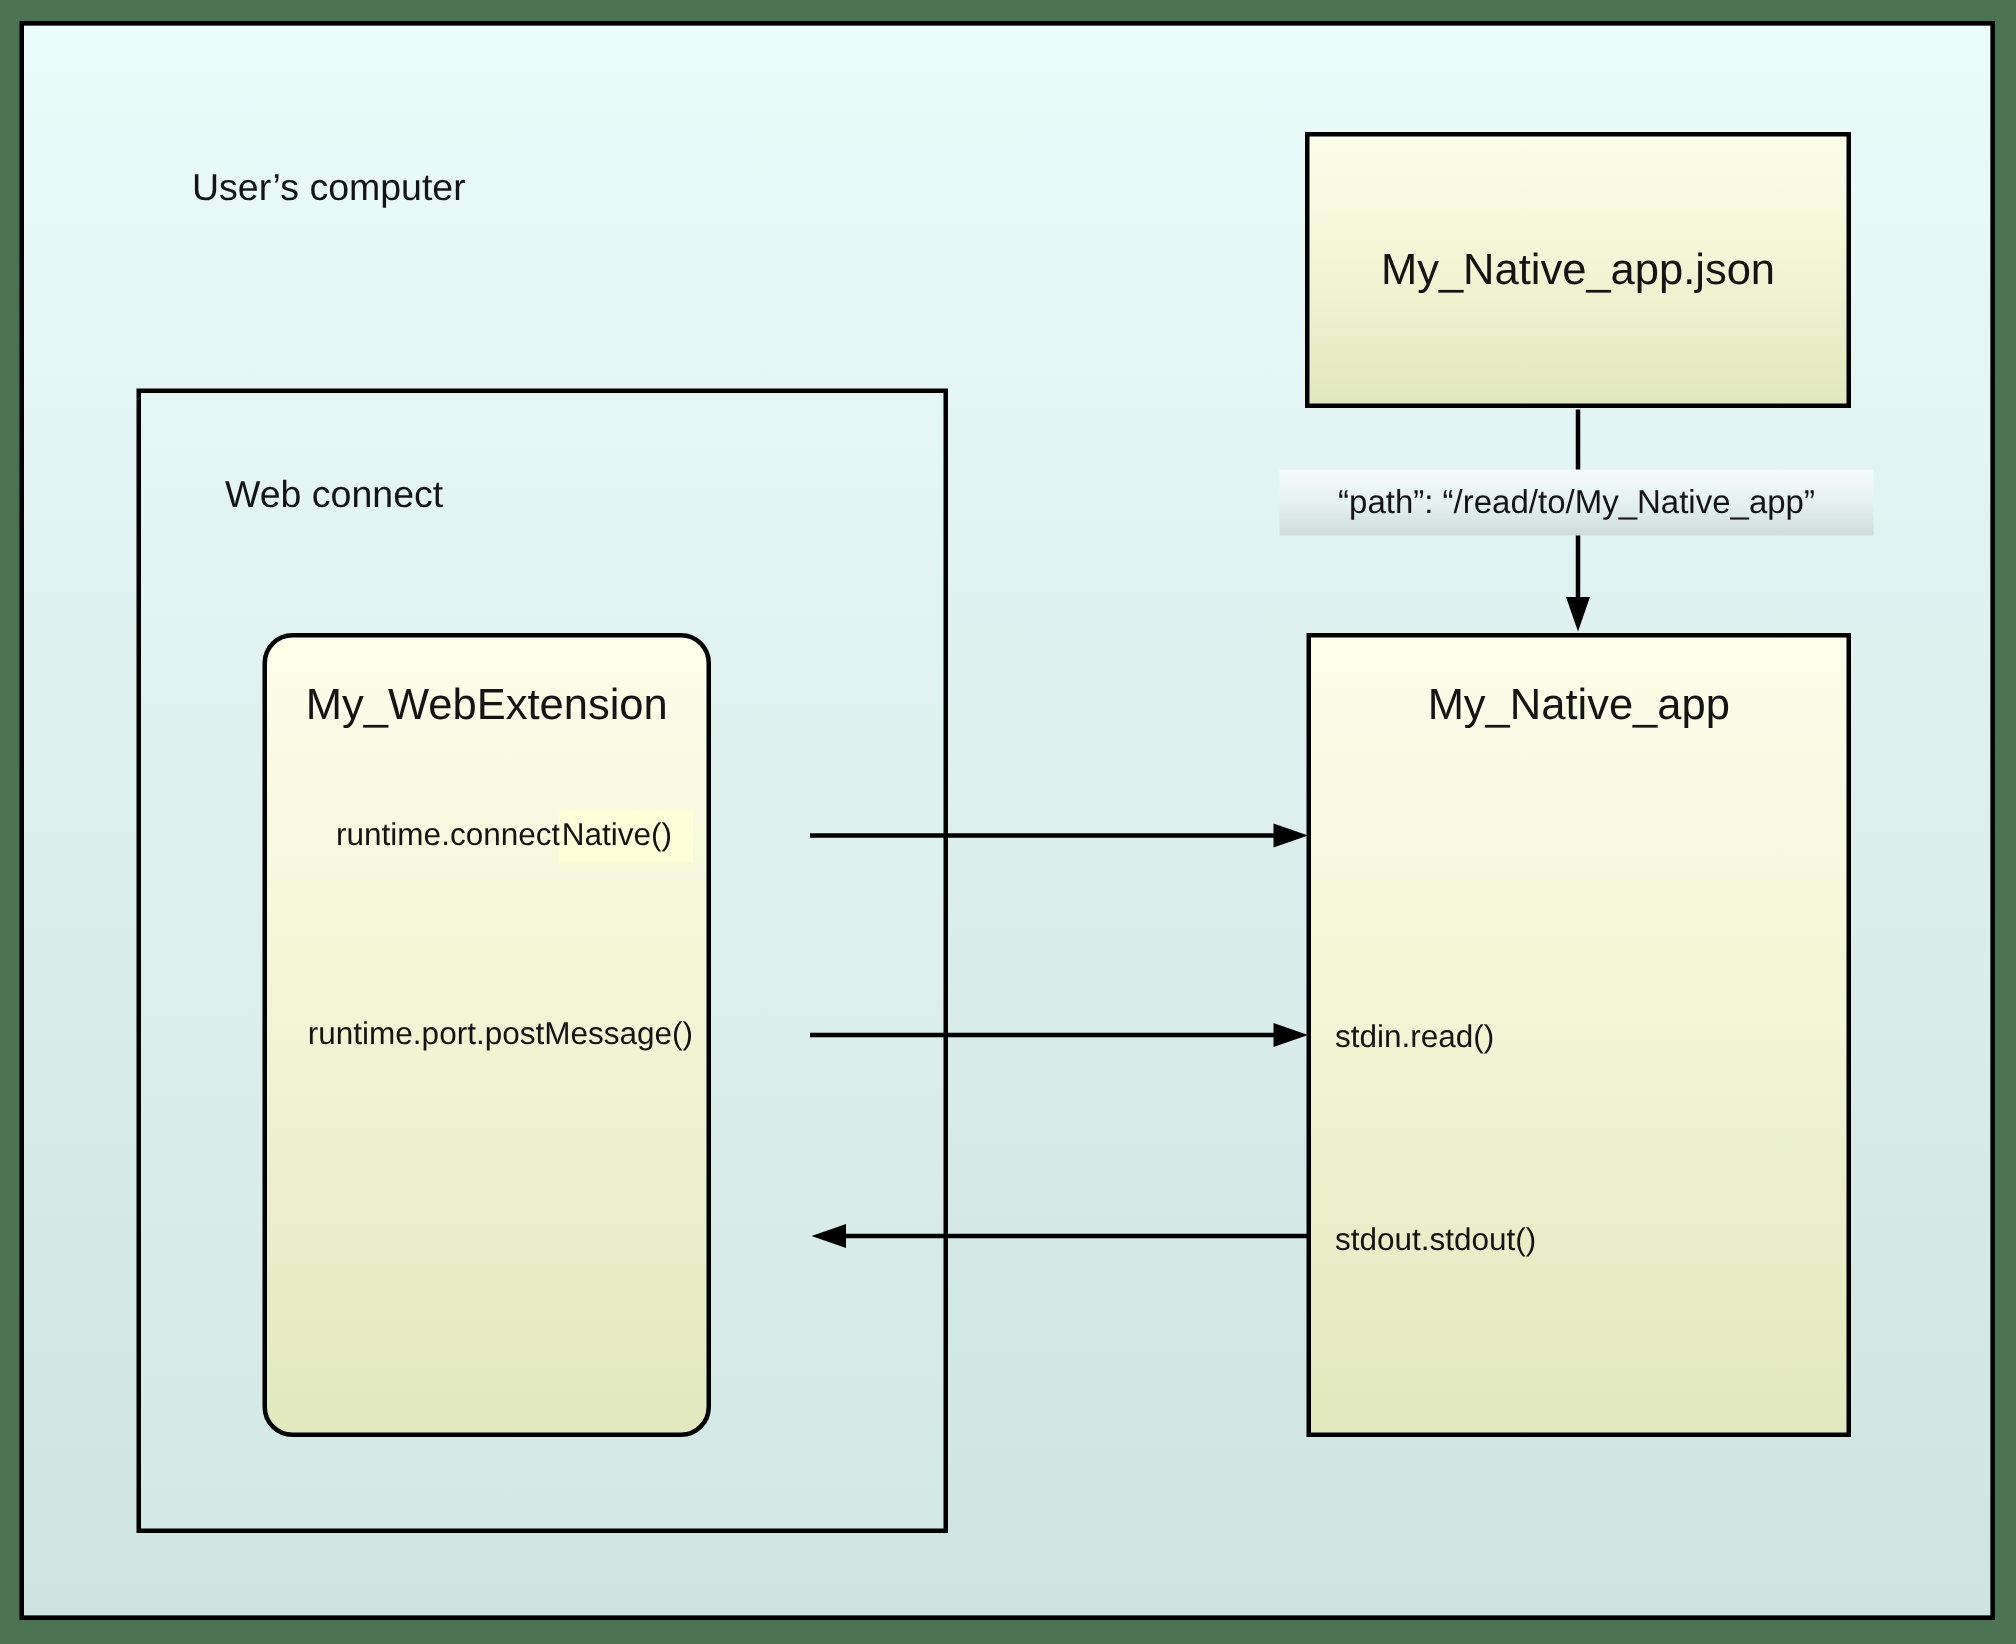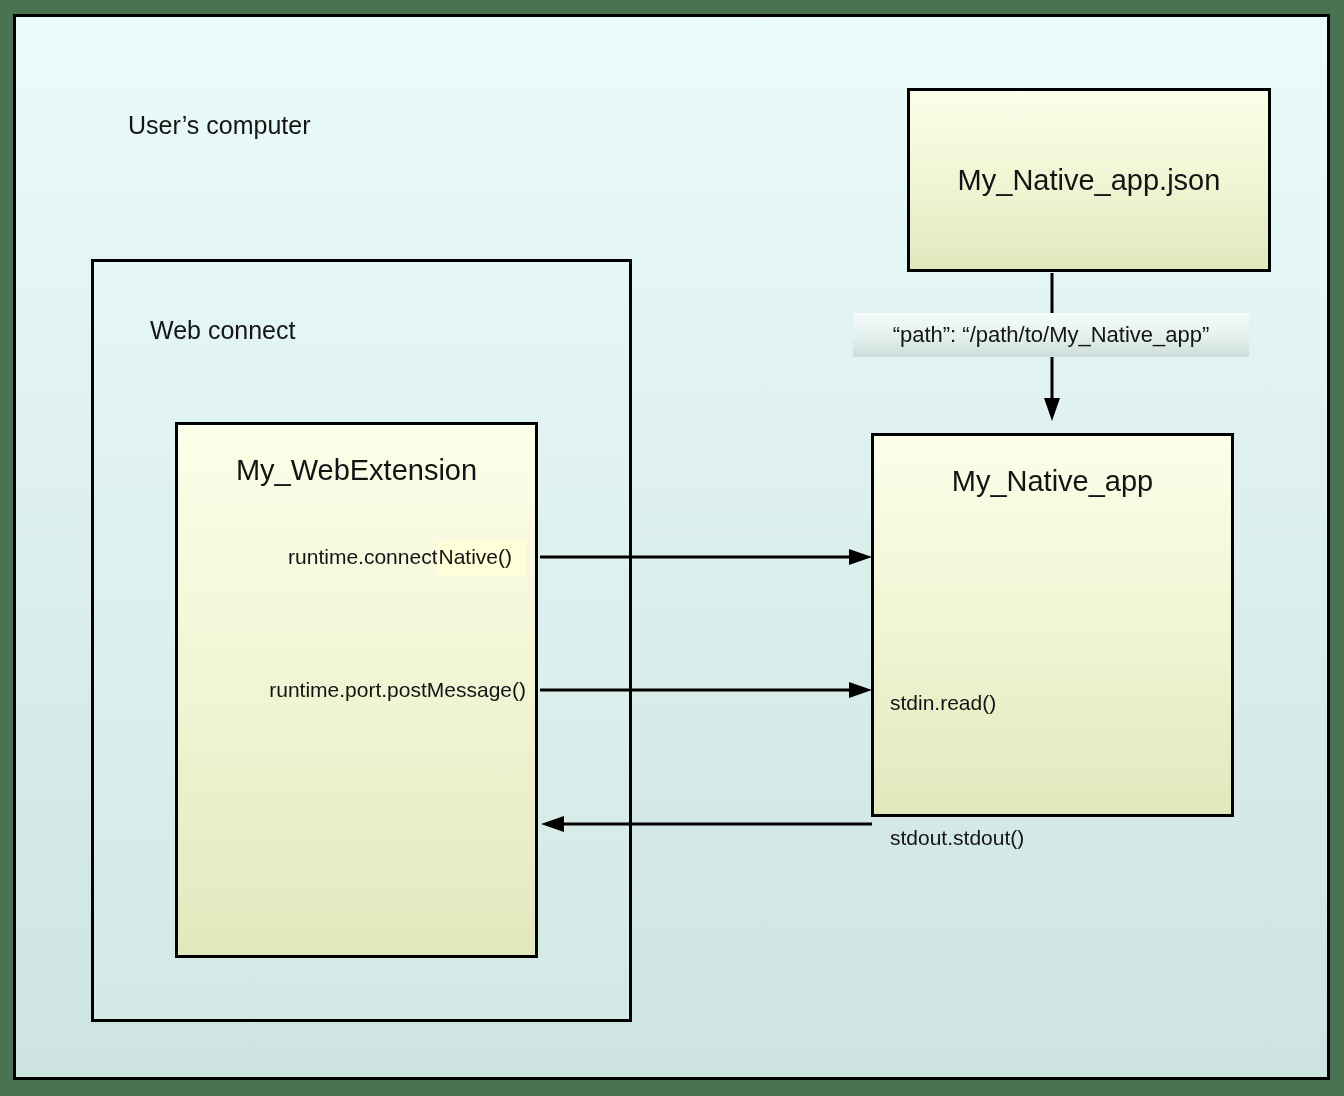--- a/index.html
+++ b/index.html
@@ -39,24 +39,24 @@
     white-space: nowrap;
   }
   .label-user { left: 128px; top: 108px; }
   .label-browser { left: 150px; top: 313px; }
   .ybox {
     position: absolute;
     box-sizing: border-box;
     border: 3px solid #000;
     background: linear-gradient(180deg, #fcfee9 0%, #f2f6d6 45%, #e2e8bd 100%);
   }
-  .box-webext  { left: 175px; top: 422px; width: 363px; height: 536px; }
-  .box-native  { left: 871px; top: 433px; width: 363px; height: 384px; }
+  .box-webext  { left: 175px; top: 422px; width: 299px; height: 536px; border-radius: 20px; }
+  .box-native  { left: 871px; top: 422px; width: 363px; height: 536px; }
   .box-json    { left: 870px; top:  88px; width: 364px; height: 184px;
-                 display: flex; align-items: center; justify-content: center; margin-left: 37px; }
+                 display: flex; align-items: center; justify-content: center; }
   .box-title {
     position: absolute;
     left: 0; right: 0;
     top: 27px;
     text-align: center;
     font-size: 29px;
     line-height: 36px;
     white-space: nowrap;
   }
   .box-json .box-title-json {
@@ -148,15 +148,15 @@
         <polygon points="564,816 564,832 541,824" stroke="none"></polygon>
       </g>
 
       <g>
         <line x1="1052" y1="273" x2="1052" y2="400"></line>
         <polygon points="1044,398 1060,398 1052,421" stroke="none"></polygon>
       </g>
     </g>
   </svg>
 
-  <div class="path-pill">“path”: “/path/to/My_Native_app”</div>
+  <div class="path-pill">“path”: “/read/to/My_Native_app”</div>
 
 </div>
 
 </body></html>

